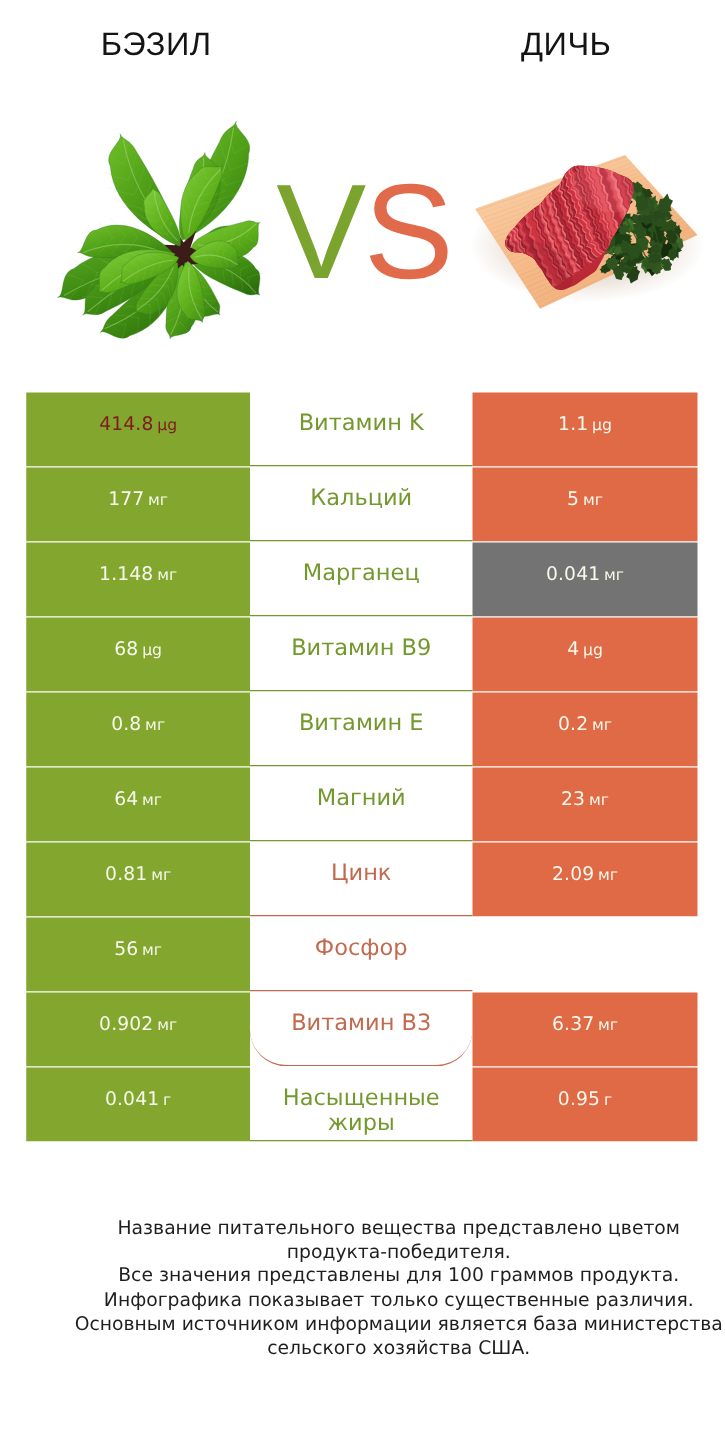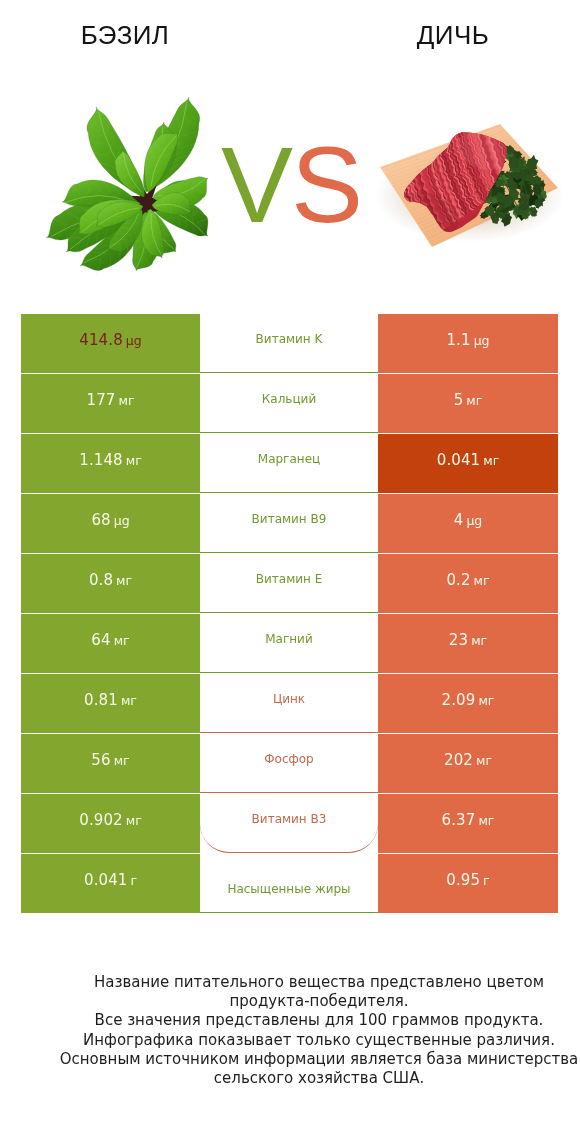--- a/index.html
+++ b/index.html
@@ -20,21 +20,21 @@
     box-sizing:border-box;}
   .cell.left{width:179px;}
   .cell.mid{width:178px;background:#fff;padding:0 26px;}
   .cell.right{width:180px;}
   .cellinner{position:relative;top:-4px;white-space:nowrap;}
   .cell.mid .cellinner{white-space:normal;}
   .cell.mid.twoline .cellinner{top:6px;}
   .label{display:block;}
   .num{font-family:"DejaVu Sans",sans-serif;font-size:15px;font-weight:400;letter-spacing:0.1px;}
   .unit{font-family:"DejaVu Sans",sans-serif;font-size:12.5px;font-weight:400;margin-left:3px;}
-  .label{font-family:"DejaVu Sans",sans-serif;font-size:12px;font-weight:400;line-height:20px;}
+  .label{font-family:"DejaVu Sans",sans-serif;font-size:18px;font-weight:400;line-height:20px;}
   .footer{position:absolute;left:0;top:973px;width:580px;text-align:center;
     font-family:"DejaVu Sans",sans-serif;font-size:15px;line-height:19.2px;color:#1e1e1e;margin-left:29px;}
 </style>
 </head>
 <body>
 
 <div class="page">
 
   <div class="title left">БЭЗИЛ</div>
   <div class="title right">ДИЧЬ</div>
@@ -468,21 +468,21 @@
       </div>
       <div class="row">
         <div class="cell left" style="background: rgb(130, 166, 46); color: rgb(247, 249, 236);">
           <span class="cellinner"><span class="num">1.148</span><span class="unit">мг</span></span>
         </div>
         <div class="cell mid" style="border-bottom: 1px solid rgb(115, 152, 45);">
           <span class="cellinner">
             <span class="label" style="color: rgb(115, 152, 45);">Марганец</span>
           </span>
         </div>
-        <div class="cell right" style="background: #c2410c; color: rgb(247, 249, 236);">
+        <div class="cell right" style="background: #737373; color: rgb(247, 249, 236);">
           <span class="cellinner"><span class="num">0.041</span><span class="unit">мг</span></span>
         </div>
       </div>
       <div class="row">
         <div class="cell left" style="background: rgb(130, 166, 46); color: rgb(247, 249, 236);">
           <span class="cellinner"><span class="num">68</span><span class="unit">µg</span></span>
         </div>
         <div class="cell mid" style="border-bottom: 1px solid rgb(115, 152, 45);">
           <span class="cellinner">
             <span class="label" style="color: rgb(115, 152, 45);">Витамин B9</span>
@@ -532,23 +532,20 @@
         </div>
       </div>
       <div class="row">
         <div class="cell left" style="background: rgb(130, 166, 46); color: rgb(247, 249, 236);">
           <span class="cellinner"><span class="num">56</span><span class="unit">мг</span></span>
         </div>
         <div class="cell mid" style="border-bottom: 1px solid rgb(193, 106, 80);">
           <span class="cellinner">
             <span class="label" style="color: rgb(193, 106, 80);">Фосфор</span>
           </span>
-        </div>
-        <div class="cell right" style="background: rgb(224, 106, 70); color: rgb(247, 249, 236);">
-          <span class="cellinner"><span class="num">202</span><span class="unit">мг</span></span>
         </div>
       </div>
       <div class="row">
         <div class="cell left" style="background: rgb(130, 166, 46); color: rgb(247, 249, 236);">
           <span class="cellinner"><span class="num">0.902</span><span class="unit">мг</span></span>
         </div>
         <div class="cell mid" style="border-bottom: 1px solid rgb(193, 106, 80); border-radius: 29px;">
           <span class="cellinner">
             <span class="label" style="color: rgb(193, 106, 80);">Витамин B3</span>
           </span>

